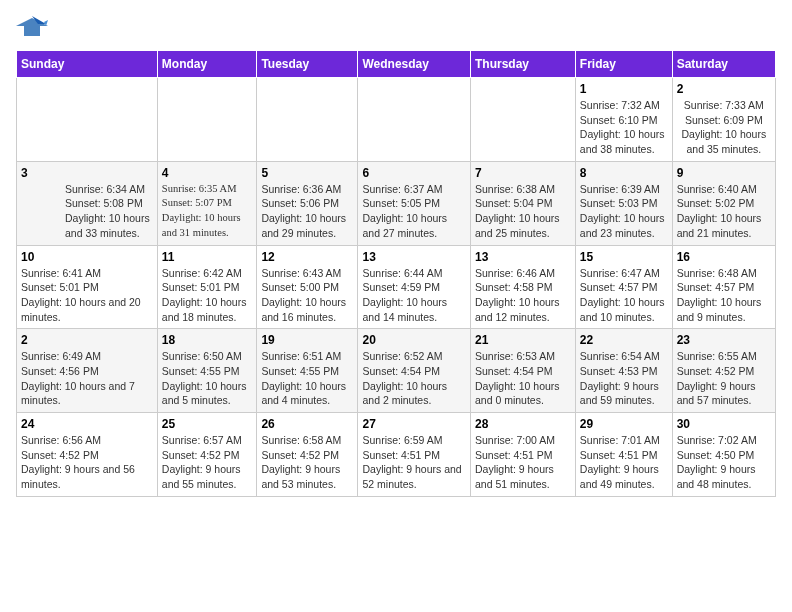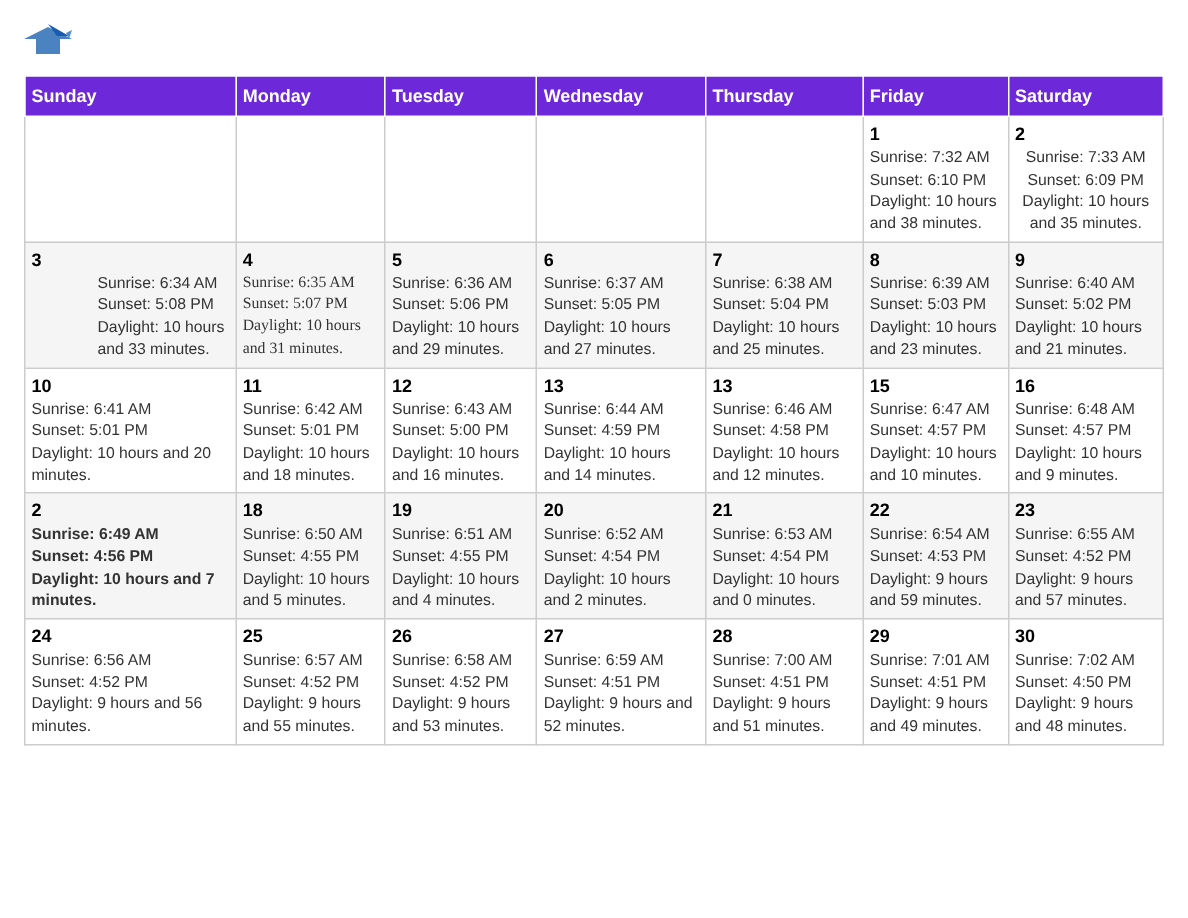--- a/index.html
+++ b/index.html
@@ -213,21 +213,21 @@
         <td>
           <span class="day-num">16</span>
           <div class="day-info" style="white-space: pre-line;">Sunrise: 6:48 AM
 Sunset: 4:57 PM
 Daylight: 10 hours and 9 minutes.</div>
         </td>
       </tr>
       <tr>
         <td>
           <span class="day-num">2</span>
-          <div class="day-info" style="white-space: pre-line; font-weight: bold;">Sunrise: 6:49 AM
+          <div class="day-info" style="white-space: pre-line;">Sunrise: 6:49 AM
 Sunset: 4:56 PM
 Daylight: 10 hours and 7 minutes.</div>
         </td>
         <td>
           <span class="day-num">18</span>
           <div class="day-info" style="white-space: pre-line;">Sunrise: 6:50 AM
 Sunset: 4:55 PM
 Daylight: 10 hours and 5 minutes.</div>
         </td>
         <td>

